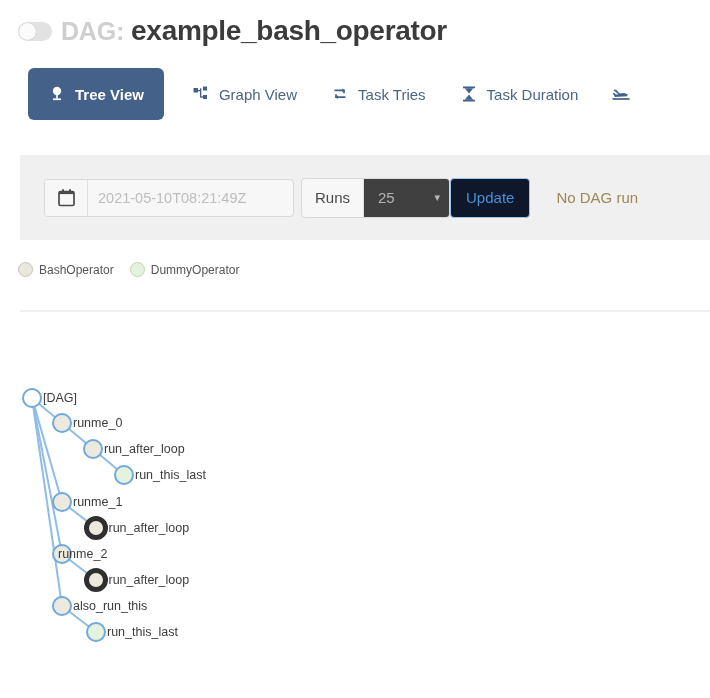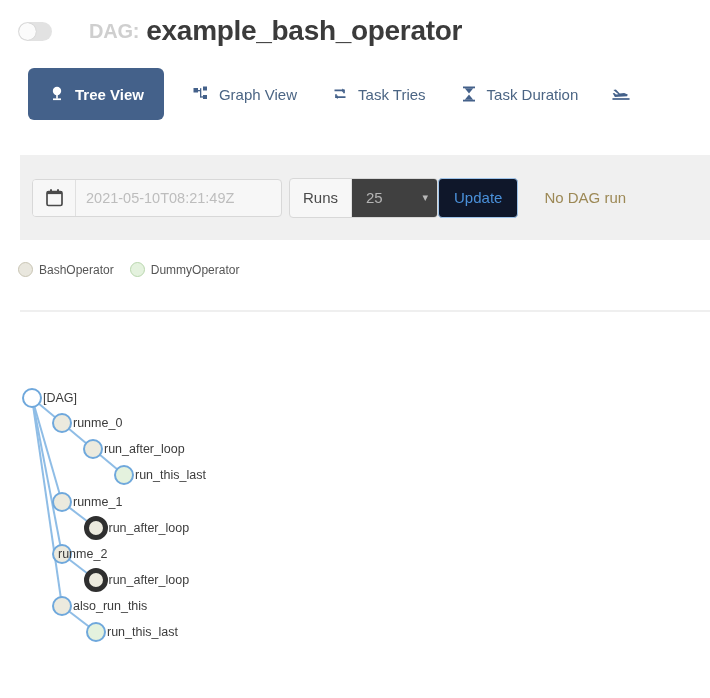--- a/index.html
+++ b/index.html
@@ -37,25 +37,24 @@
     position: absolute;
     left: 1px;
     top: 1px;
     width: 17px;
     height: 17px;
     border-radius: 50%;
     background: #fbfbfb;
     box-shadow: 0 0 1px rgba(0,0,0,.25);
   }
   .dag-label {
-    font-size: 20px;
+    font-size: 25px;
     font-weight: bold;
     color: #cfcfcf;
     letter-spacing: -0.2px;
-    margin-left: 28px;
   }
   .dag-name {
     font-size: 28px;
     font-weight: bold;
     color: #3b3b3b;
     margin-left: 7px;
     letter-spacing: -0.3px;
   }
 
   
@@ -104,21 +103,21 @@
     left: 20px;
     top: 155px;
     right: 0;
     height: 85px;
     background: #f0f0f0;
   }
   .controls {
     display: flex;
     align-items: center;
     height: 85px;
-    padding-left: 12px;
+    padding-left: 24px;
     border-radius: 7px;
   }
   .input-group {
     display: flex;
     align-items: stretch;
     height: 38px;
   }
   .datebox {
     display: flex;
     align-items: stretch;

